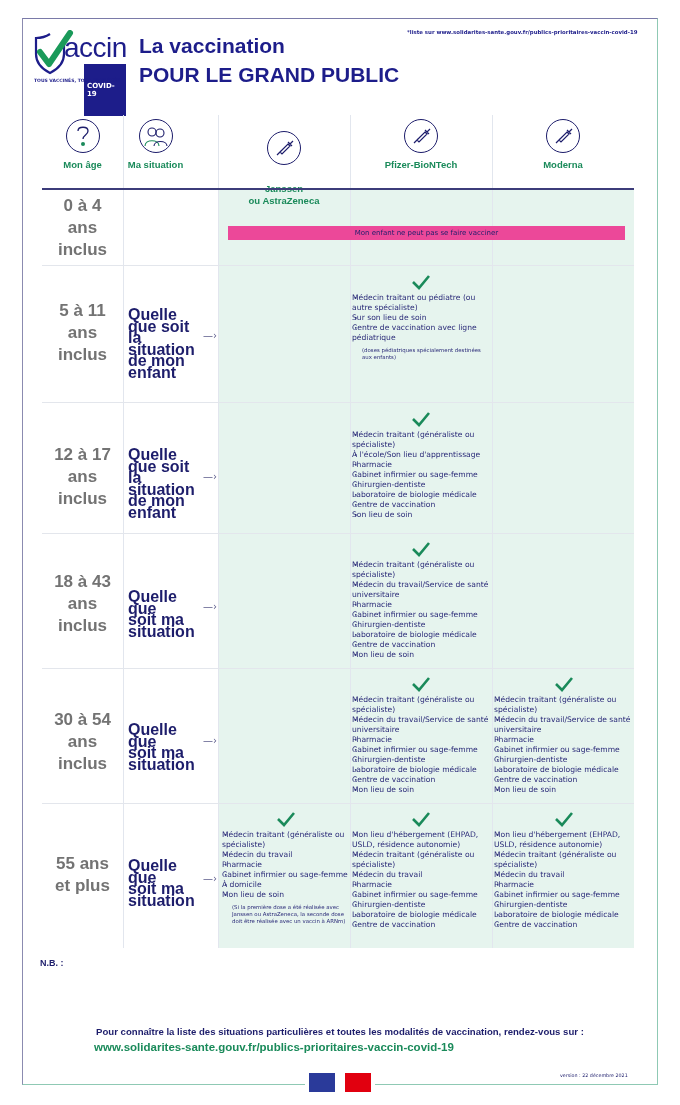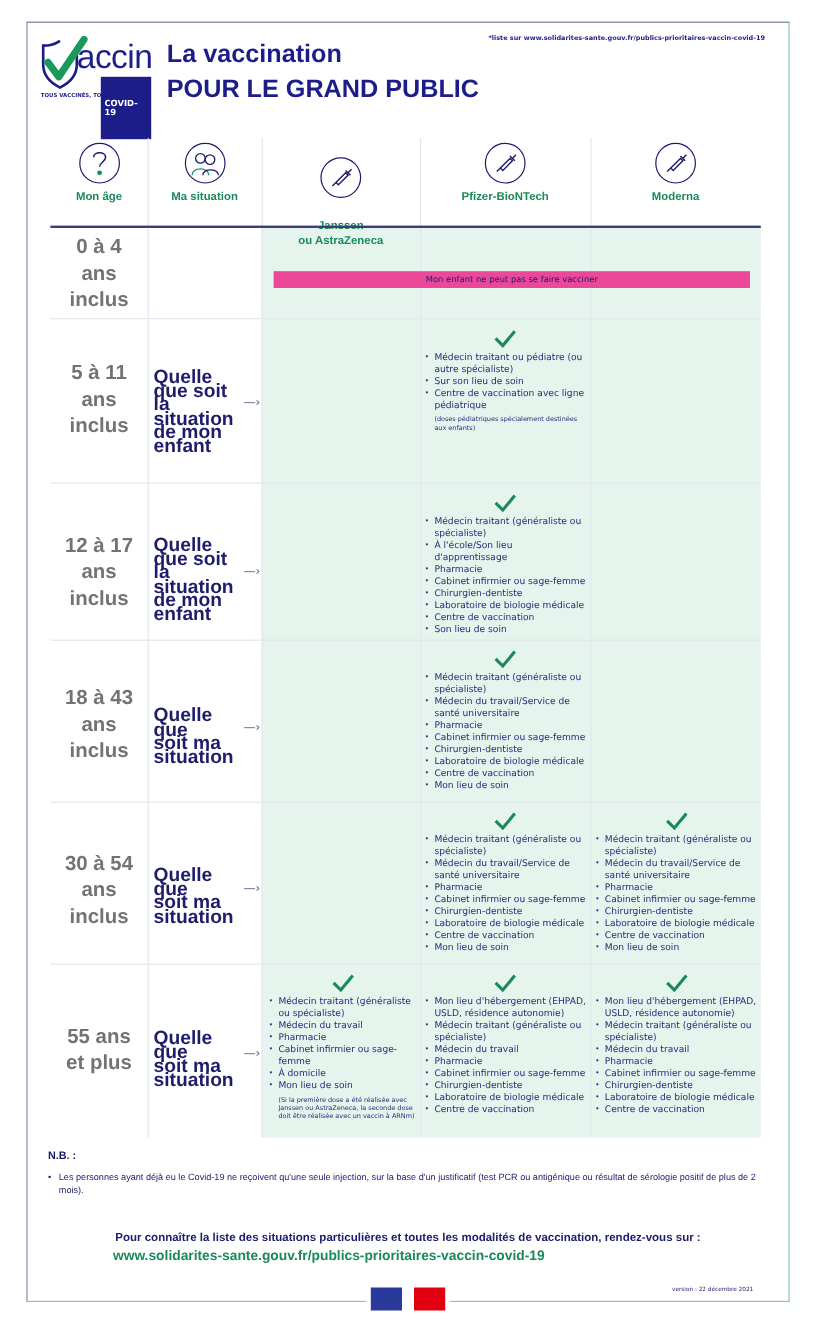--- a/index.html
+++ b/index.html
@@ -21,21 +21,21 @@
 
   .age { position: absolute; left: 42px; width: 81px; text-align: center; font-family: "Liberation Sans", sans-serif; font-weight: bold; font-size: 17px; line-height: 22px; color: #737373; }
   .sit { position: absolute; left: 128px; width: 70px; font-family: "Liberation Sans", sans-serif; font-weight: bold; font-size: 16px; line-height: 11.5px; color: #1d1d6b; }
   .arrow { position: absolute; left: 203px; width: 18px; font-size: 10px; color: #5a5a8a; }
 
   .banner { position: absolute; left: 228px; top: 226px; width: 397px; height: 14px; background: #ec4899; text-align: center; font-size: 7px; line-height: 14px; color: #1d1d6b; }
 
   .cell { position: absolute; font-size: 7.6px; line-height: 10px; color: #2a2a78; }
   .cell .check { display: block; text-align: center; margin-bottom: 1px; height: 18px; }
   .cell ul { list-style: none; }
-  .cell li { position: relative; padding-left: 10px; }
+  .cell li { position: relative; }
   .cell li::before { content: "\2022"; position: absolute; left: 2px; font-size: 6px; color: #2a2a78; }
   .cell .fine { font-size: 5.4px; line-height: 7px; padding-left: 10px; margin-top: 4px; color: #2a2a78; }
 
   .nb-title { position: absolute; left: 40px; top: 958px; font-size: 9px; font-weight: bold; color: #1d1d6b; font-family: "Liberation Sans", sans-serif; }
   .nb-list { position: absolute; left: 40px; top: 975px; width: 600px; list-style: none; font-size: 7.6px; line-height: 11px; color: #1d1d6b; font-family: "Liberation Sans", sans-serif; }
   .nb-list li { position: relative; padding-left: 9px; margin-bottom: 4px; }
   .nb-list li::before { content: "\2022"; position: absolute; left: 0; }
   .footer1 { position: absolute; left: 22px; top: 1026px; width: 636px; text-align: center; font-family: "Liberation Sans", sans-serif; font-weight: bold; font-size: 9.6px; color: #1d1d6b; }
   .footer2 { position: absolute; left: 22px; top: 1041px; width: 504px; text-align: center; font-family: "Liberation Sans", sans-serif; font-weight: bold; font-size: 11.5px; color: #1a8a5a; }
   .version { position: absolute; left: 560px; top: 1073px; font-size: 4.8px; color: #1d1d6b; white-space: nowrap; }
@@ -68,21 +68,21 @@
 
 <div class="hdr-cell" style="left:42px;width:81px;">
   <div class="hdr-icon">
     <svg width="20" height="24" viewBox="0 0 20 24">
         <path d="M5 7 C5 2 15 2 15 7 C15 11 10 11 10 15" fill="none" stroke="#1d1d6b" stroke-width="1.3"></path>
         <circle cx="10" cy="20" r="2" fill="#1a8a5a"></circle>
       </svg>
   </div>
   <span>Mon âge</span>
 </div>
-<div class="hdr-cell" style="left:123px;width:95px;">
+<div class="hdr-cell" style="left:108px;width:95px;">
   <div class="hdr-icon">
     <svg width="26" height="24" viewBox="0 0 26 24">
         <circle cx="9" cy="8" r="4" fill="none" stroke="#1d1d6b" stroke-width="1.1"></circle>
         <circle cx="17" cy="9" r="4" fill="none" stroke="#1d1d6b" stroke-width="1.1"></circle>
         <path d="M2 22 C2 15 16 15 16 22" fill="none" stroke="#1a8a5a" stroke-width="1.1"></path>
         <path d="M11 22 C11 16 24 16 24 22" fill="none" stroke="#1d1d6b" stroke-width="1.1"></path>
       </svg>
   </div>
   <span>Ma situation</span>
 </div>
@@ -277,21 +277,20 @@
     <li>Pharmacie</li>
     <li>Cabinet infirmier ou sage-femme</li>
     <li>Chirurgien-dentiste</li>
     <li>Laboratoire de biologie médicale</li>
     <li>Centre de vaccination</li>
   </ul>
 </div>
 
 <div class="nb-title">N.B. :</div>
 <ul class="nb-list">
-  <li>Les personnes ayant déjà eu le Covid-19 ne reçoivent qu'une seule injection, sur la base d'un justificatif (test PCR ou antigénique ou résultat de sérologie positif de plus de 2 mois).</li>
 </ul>
 
 <div class="footer1">Pour connaître la liste des situations particulières et toutes les modalités de vaccination, rendez-vous sur :</div>
 <div class="footer2">www.solidarites-sante.gouv.fr/publics-prioritaires-vaccin-covid-19</div>
 <div class="version">version : 22 décembre 2021</div>
 <div class="marianne">
   <svg width="70" height="26" viewBox="0 0 70 26">
     <rect x="0" y="0" width="70" height="26" fill="#fff"></rect>
     <path d="M4 3 L30 3 L30 22 L4 22 Z" fill="#2a3a9a"></path>
     <path d="M40 3 L66 3 L66 22 L40 22 Z" fill="#e1000f"></path>

